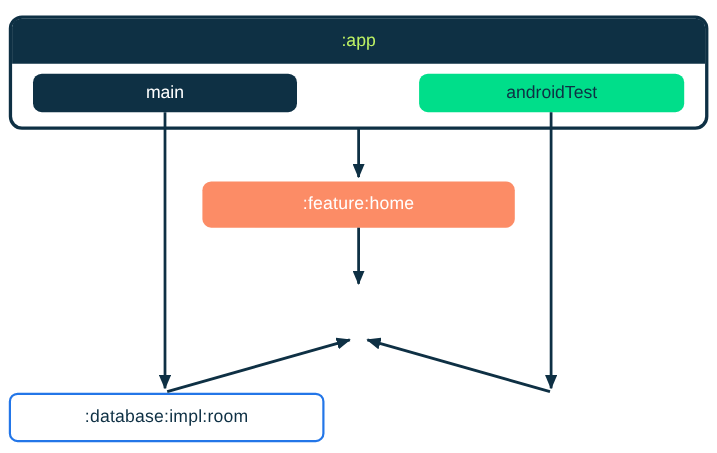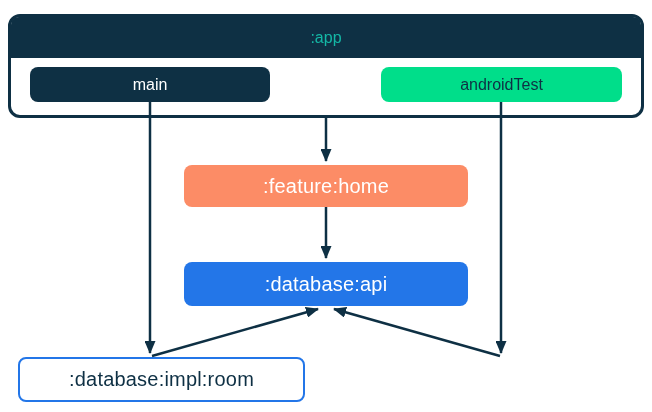--- a/index.html
+++ b/index.html
@@ -10,21 +10,21 @@
     background: #ffffff;
     font-family: "Liberation Sans", sans-serif;
     overflow: hidden;
   }
   .node {
     position: absolute;
     display: flex;
     align-items: center;
     justify-content: center;
     border-radius: 8px;
-    font-size: 20px;
+    font-size: 16px;
     box-sizing: border-box;
     letter-spacing: 0.2px;
   }
   
   #app-container {
     position: absolute;
     left: 8px; top: 14px;
     width: 636px; height: 104px;
     background: #ffffff;
     border: 3px solid #0E3044;
@@ -33,42 +33,41 @@
   }
   #app-header {
     position: absolute;
     left: 0; top: 0; right: 0;
     height: 41px;
     background: #0E3044;
     border-radius: 8px 8px 0 0;
     display: flex;
     align-items: center;
     justify-content: center;
-    color: #14b8a6;
+    color: #bef264;
     font-size: 16px;
   }
   .source-set {
     position: absolute;
     top: 50px;
     height: 35px;
     display: flex;
     align-items: center;
     justify-content: center;
     border-radius: 8px;
     font-size: 16px;
   }
   #source-set-main { left: 19px; width: 240px; color: #ffffff; }
   #source-set-androidtest { left: 370px; width: 241px; color: #0E3044; }
   #node-feature-home   { left: 184px; top: 165px; width: 284px; height: 42px; color: #ffffff; }
   #node-database-api   { left: 184px; top: 262px; width: 284px; height: 44px; color: #ffffff; }
   .impl-node {
     background: #ffffff;
     border: 2px solid #2376E8;
     color: #0E3044;
-    margin-left: 10px;
   }
   #node-database-impl-room { left: 8px;   top: 357px; width: 287px; height: 45px; }
   #node-database-impl-mock { left: 358px; top: 357px; width: 287px; height: 45px; }
   #edges-svg {
     position: absolute;
     left: 0; top: 0;
     width: 652px; height: 412px;
     z-index: 5;
     pointer-events: none;
   }
@@ -84,21 +83,20 @@
 <div id="canvas">
 
   <div id="app-container">
     <div id="app-header" style="background-color: rgb(14, 48, 68);">:app</div>
     <div id="source-set-androidtest" class="source-set" style="background-color: rgb(0, 222, 138);">androidTest</div>
     <div id="source-set-main" class="source-set" style="background-color: rgb(14, 48, 68);">main</div>
   </div>
 
   <div id="node-feature-home" class="node" style="background-color: rgb(252, 140, 102);">:feature:home</div>
 
-  <div id="node-database-api" class="node" style="background-color: rgb(35, 118, 232);">:database:api</div>
 
   <div id="node-database-impl-room" class="node impl-node">:database:impl:room</div>
 
 
   <svg id="edges-svg" viewBox="0 0 652 412" xmlns="http://www.w3.org/2000/svg">
     <defs>
       <marker id="arrowhead" markerUnits="userSpaceOnUse" markerWidth="13" markerHeight="11" refX="12" refY="5.5" orient="auto">
         <path d="M0,0 L13,5.5 L0,11 Z" fill="#0E3044"></path>
       </marker>
     </defs>

